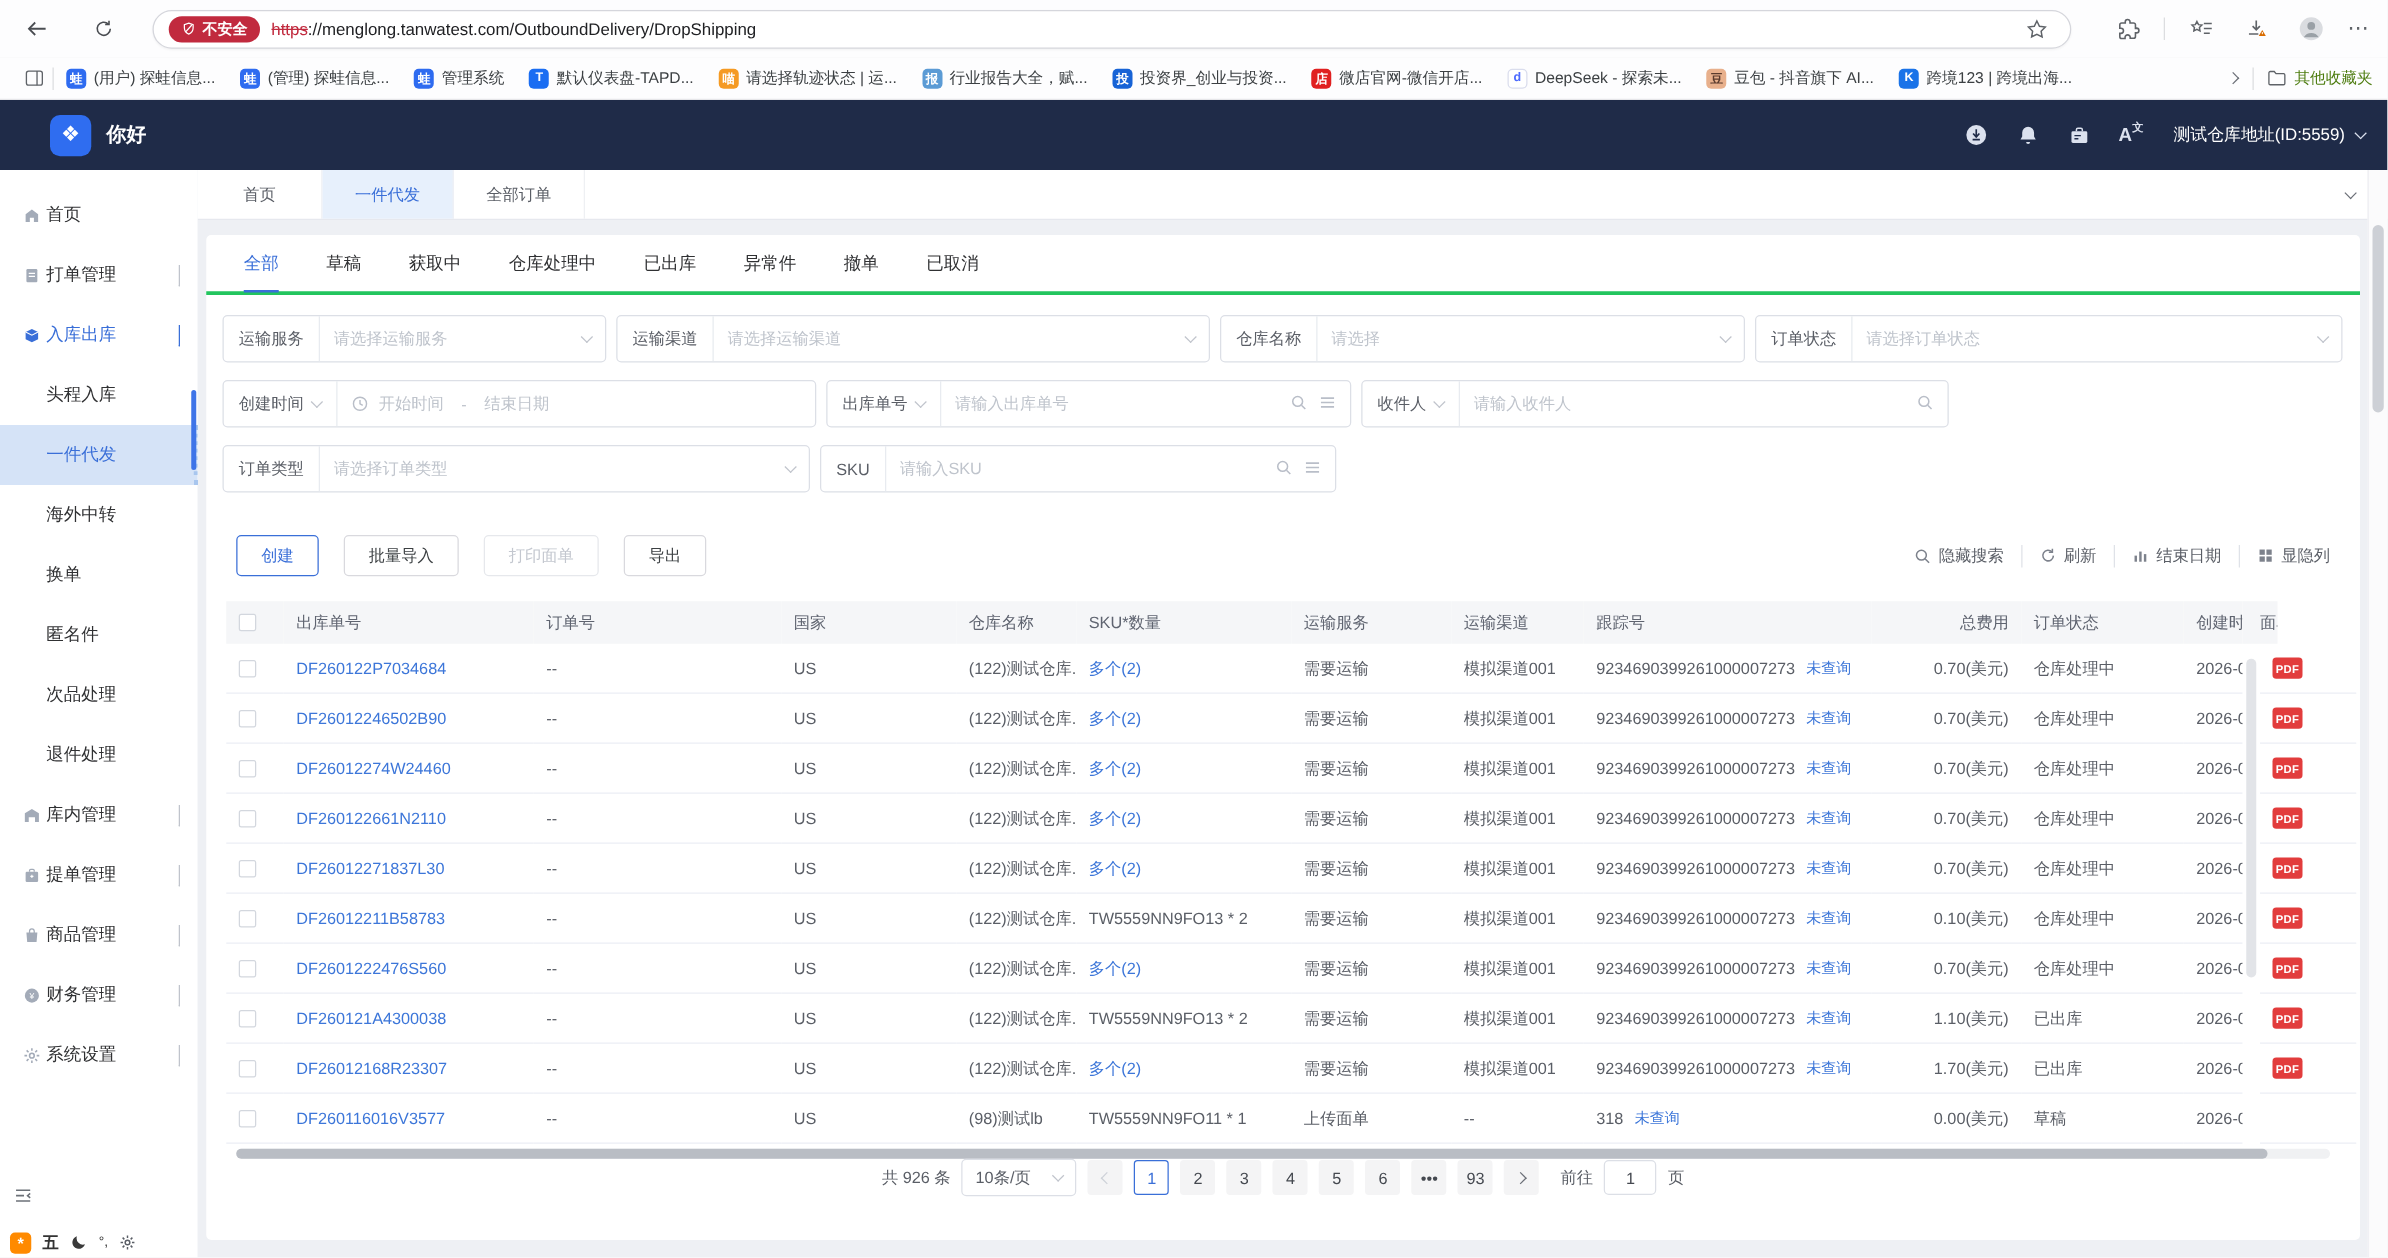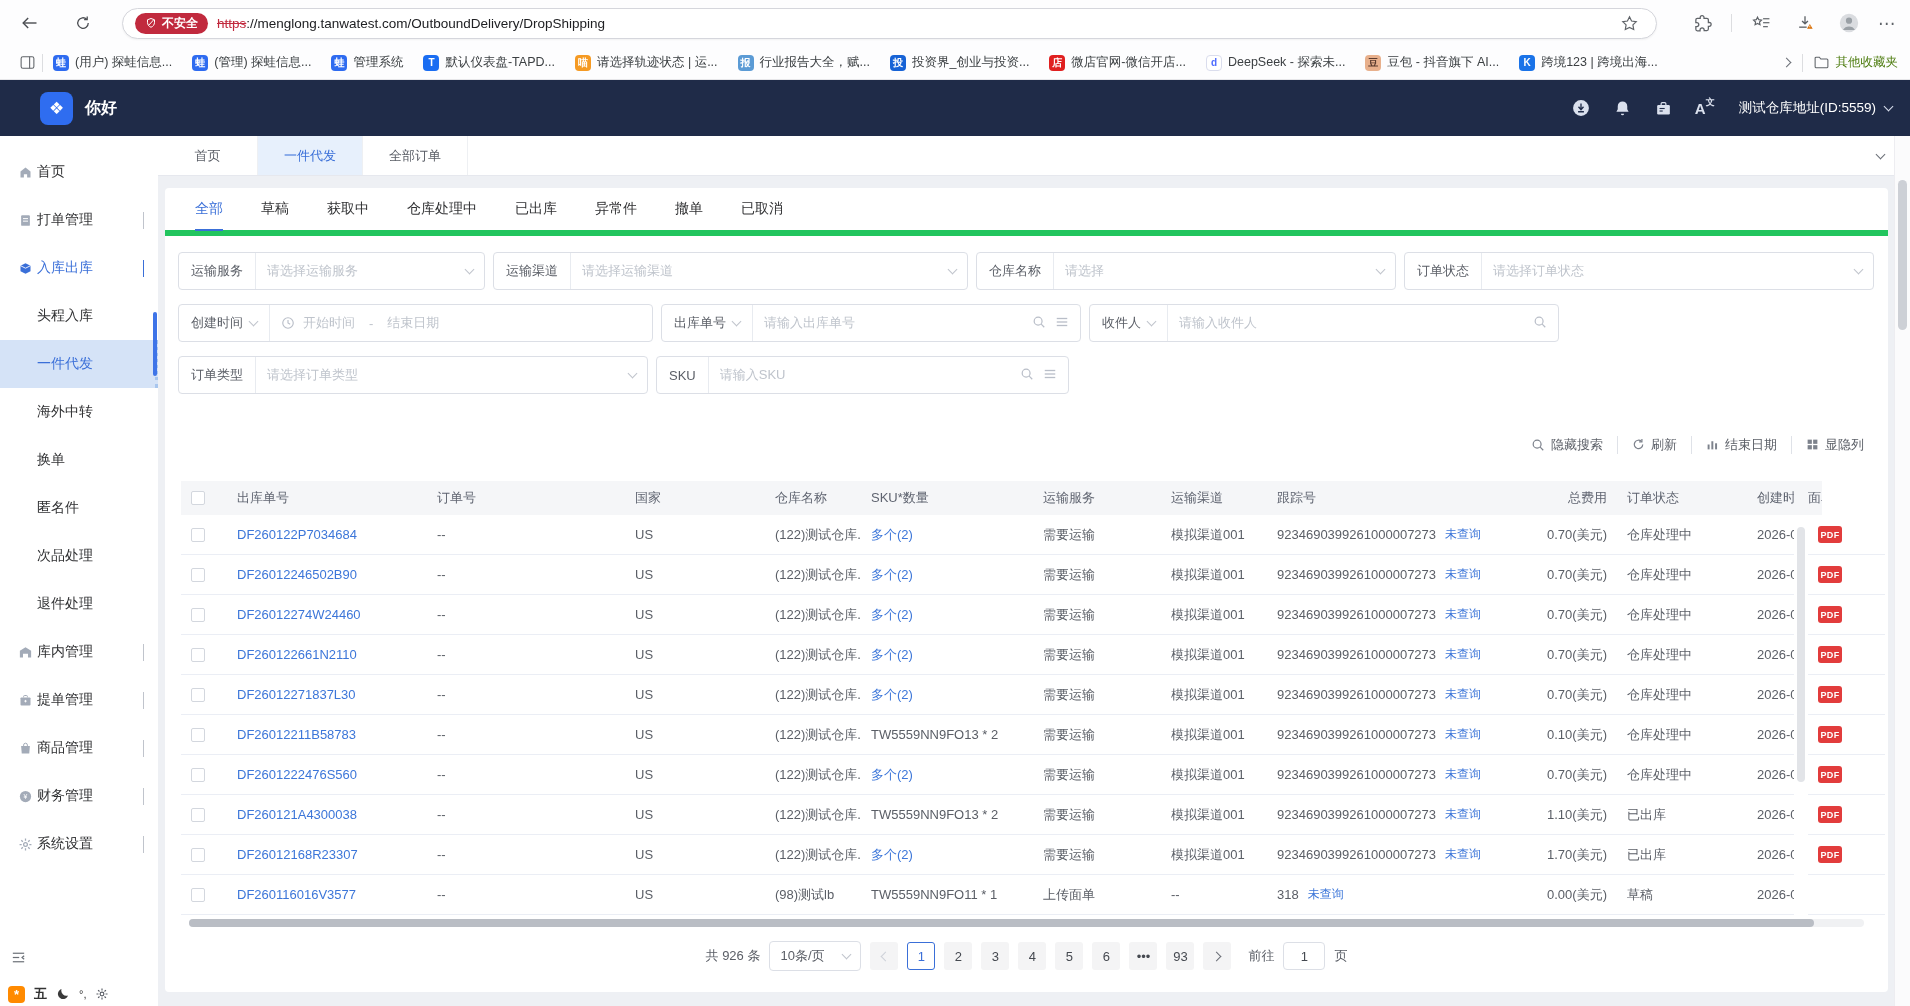--- a/index.html
+++ b/index.html
@@ -52,21 +52,21 @@
 .side-thumb{position:absolute;right:1px;top:176px;width:4px;height:64px;background:#3e74e8;border-radius:2px}
 .fold{position:absolute;left:10px;bottom:36px;color:#6b7077}
 .main{flex:1;display:flex;flex-direction:column;min-width:0}
 .tabbar{height:40px;background:#fff;display:flex;align-items:stretch;border-bottom:1px solid #e6e8ee}
 .tab{min-width:100px;padding:0 26px;display:flex;align-items:center;justify-content:center;font-size:13px;color:#5a5e66;border-right:1px solid #eef0f3}
 .tab.active{background:#e7f0fc;color:var(--accent)}
 .tabbar-caret{margin-left:auto;align-self:center;margin-right:26px}
 .content{flex:1;padding:12px 0 0 7px}
 .card{background:#fff;border-radius:4px;width:1723px;height:804px;position:relative}
 
-.stabs{height:48px;display:flex;align-items:center;gap:38px;padding:0 30px;border-bottom:6px solid #22c55e;font-size:14px}
+.stabs{height:48px;display:flex;align-items:center;gap:38px;padding:0 30px;border-bottom:3px solid #22c55e;font-size:14px}
 .stab{height:100%;display:flex;align-items:center;position:relative;color:#303133}
 .stab.active{color:var(--accent)}
 .stab.active::after{content:"";position:absolute;left:0;right:0;bottom:-1px;height:2px;background:var(--accent)}
 
 .filters{padding:16px 13px 0}
 .frow{display:flex;gap:8px;margin-bottom:14px}
 .w307{width:307px}.w475{width:475px}.w420{width:420px}.w470{width:470px}.w413{width:413px}
 .fgroup{height:38px;border:1px solid #dcdfe6;border-radius:4px;display:flex;align-items:center;font-size:13px;background:#fff}
 .flabel{padding:0 12px;color:#5a5e66;display:flex;align-items:center;gap:7px;border-right:1px solid #e8ebf0;height:100%;white-space:nowrap}
 .fbody{flex:1;display:flex;align-items:center;padding:0 11px;gap:8px;color:#bfc4cc;min-width:0}
@@ -91,21 +91,21 @@
 .tbody .tc{height:40px;border-bottom:1px solid #ebeef5}
 .tbody .tc.c12{border-bottom:none}
 .cb{width:14px;height:14px;border:1px solid #d3d7de;border-radius:2px;background:#fff;flex:none}
 .link{color:var(--link)}
 .track-act{color:var(--link);font-size:12px;margin-left:9px}
 .pdf{width:24px;height:17px;background:var(--danger);color:#fff;font-size:9px;font-weight:bold;border-radius:3px;display:flex;align-items:center;justify-content:center;letter-spacing:.3px}
 .vthumb{position:absolute;left:1632px;top:46px;width:8px;height:255px;background:#e2e4e8;border-radius:4px}
 .hscroll{margin:4px 24px 0;height:8px;border-radius:4px;background:#f0f1f3}
 .hscroll .hthumb{width:97%;height:8px;border-radius:4px;background:#b9bdc4}
 
-.pager{display:flex;align-items:center;justify-content:center;gap:9px;font-size:13px;color:#5a5e66;margin-top:14px}
+.pager{display:flex;align-items:center;justify-content:center;gap:9px;font-size:13px;color:#5a5e66;margin-top:0}
 .psize{width:92px;height:30px;border:1px solid #dcdfe6;border-radius:4px;display:flex;align-items:center;justify-content:space-between;padding:0 10px}
 .pbtn{min-width:28px;height:28px;background:#f4f4f5;border-radius:3px;display:flex;align-items:center;justify-content:center;padding:0 6px;color:#454950}
 .pbtn.active{background:#fff;border:1px solid var(--accent);color:var(--accent)}
 .pbtn.disabled .crt{border-color:#cdd1d8}
 .pgoto{width:42px;height:28px;border:1px solid #dcdfe6;border-radius:4px;text-align:center;font-size:13px;color:#454950;font-family:inherit}
 
 .page-scroll{position:absolute;right:0;top:0;width:16px;height:870px;background:#fbfbfc;border-left:1px solid #ededf1}
 .page-scroll .thumb{position:absolute;left:3px;top:44px;width:9px;height:150px;background:#cdd0d6;border-radius:5px}
 
 .ime{position:absolute;left:8px;bottom:3px;display:flex;align-items:center;gap:9px}
@@ -536,20 +536,26 @@
                         <line x1="2" y1="8" x2="14" y2="8"></line>
                         <line x1="2" y1="12" x2="14" y2="12"></line>
                       </svg></span>
                   </span>
                 </span>
               </div>
             </div>
           </div>
 
         <div class="btnrow">
+          <span id="btns" style="display:flex">
+              <button class="btn primary">创建</button>
+              <button class="btn">批量导入</button>
+              <button class="btn disabled">打印面单</button>
+              <button class="btn">导出</button>
+            </span>
           <span class="tools" id="tools">
               <span class="tool">
                 <span class="ti">
                   <svg viewBox="0 0 16 16" width="14" height="14">
                     <circle cx="7" cy="7" r="4.5" fill="none" stroke="currentColor" stroke-width="1.4"></circle>
                     <line x1="10.5" y1="10.5" x2="14" y2="14" stroke="currentColor" stroke-width="1.4"></line>
                   </svg>
                 </span>
                 <span>隐藏搜索</span>
               </span>

